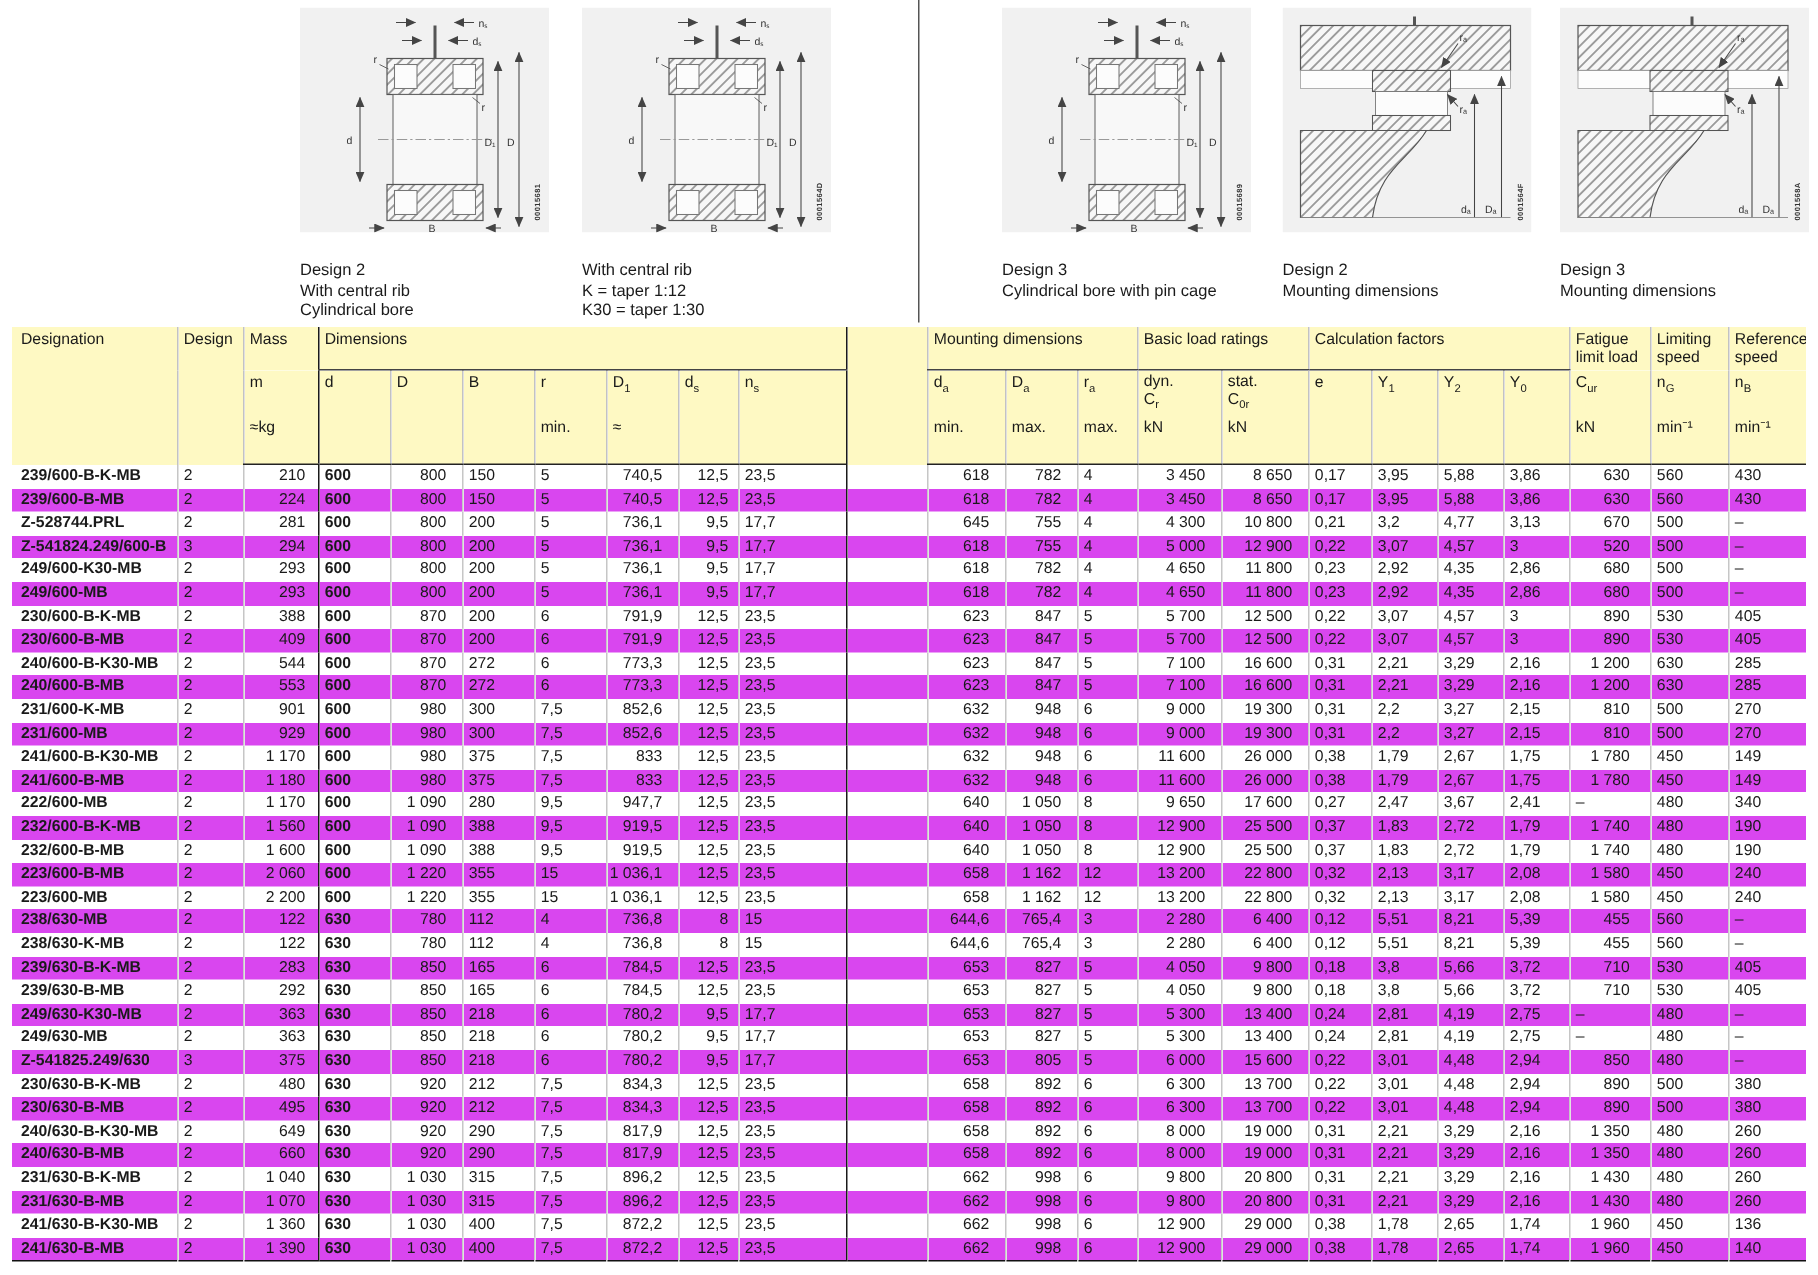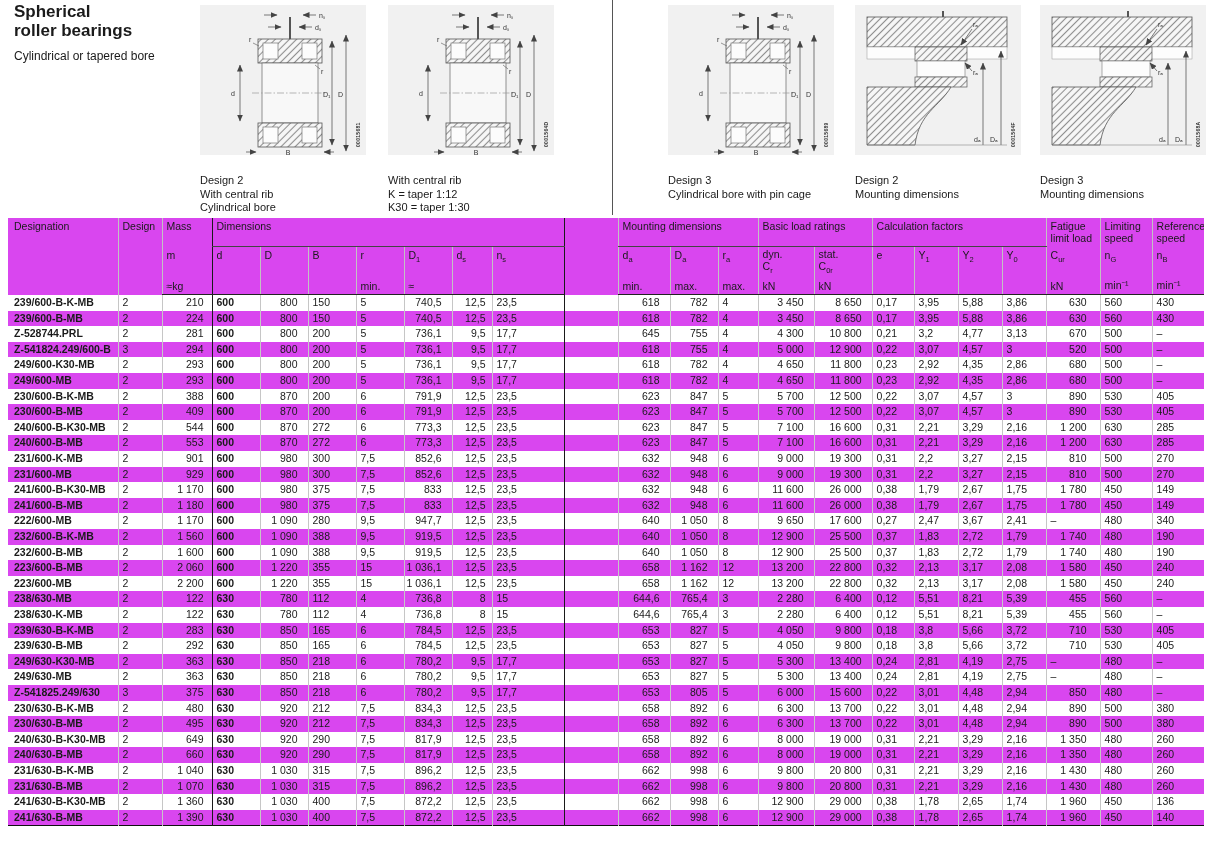--- a/index.html
+++ b/index.html
@@ -16,25 +16,25 @@
   .figsvg .figlab{font-size:7px;fill:#333;}
   .figsvg .figcode{font-size:5px;fill:#333;letter-spacing:.3px;font-weight:bold;}
   .figsvg .dim{stroke:#444;stroke-width:0.7;}
   
   .tablewrap{position:absolute;left:8px;top:218px;width:1196px;}
   .tbar{border-top:1.5px solid #000;background:#d8d8d8;height:19px;line-height:19px;
         font-size:11px;padding-left:6px;margin-bottom:1px;}
   .tbar b{font-weight:bold;}
   table.dim{border-collapse:collapse;table-layout:fixed;width:1196px;font-size:10.5px;}
   table.dim td{overflow:hidden;white-space:nowrap;}
-  thead{background:#d946ef;border-radius:19px;}
+  thead{background:#fef9c3;border-radius:19px;}
   thead td{border-left:1px solid #c2c2c2;vertical-align:top;padding:2px 0 0 4px;font-size:10.5px;}
   thead tr.h1 td{height:26px;}
   thead tr.h2 td{height:22px;}
-  thead tr.h3 td{height:15px;border-bottom:1px solid #222;vertical-align:bottom;padding-bottom:2px;}
+  thead tr.h3 td{height:15px;border-bottom:1px solid #222;vertical-align:bottom;padding-bottom:18px;}
   thead td.nb{border-left:none;}
   td.blk{border-left:1px solid #1a1a1a !important;}
   thead td.grp{border-bottom:1px solid #444;}
   thead td.wrap{white-space:normal;line-height:12px;}
   sub{font-size:7.5px;}
   .symx:empty{display:none;}
   .symx{line-height:11px;}
   tbody td{height:15.6px;line-height:15.6px;border-left:1px solid #c6c6c6;padding:0;}
   tbody td.nb{border-left:none;}
   tbody tr.alt{background:#d946ef;}
@@ -60,25 +60,20 @@
       <path d="M0,0 L7,3 L0,6 Z" fill="#444"></path>
     </marker>
     <marker id="ahs" markerWidth="7" markerHeight="6" refX="0.5" refY="3" orient="auto" markerUnits="userSpaceOnUse">
       <path d="M7,0 L0,3 L7,6 Z" fill="#444"></path>
     </marker>
   </defs>
 </svg>
 
 <div class="page">
 
-  <div class="title-block">
-    <div class="title-line">Spherical</div>
-    <div class="title-line">roller bearings</div>
-    <div class="subtitle">Cylindrical or tapered bore</div>
-  </div>
 
   <div class="figbox" style="left:200px">
     <div class="figimg">
   <svg class="figsvg" viewBox="0 0 166 150" width="166" height="150">
     <rect x="0" y="0" width="166" height="150" fill="#f1f1f1"></rect>
     <line class="dim" x1="64" y1="10" x2="77" y2="10" marker-end="url(#ah)"></line>
     <line class="dim" x1="116" y1="10" x2="103" y2="10" marker-end="url(#ah)"></line>
     <text class="figlab" x="119" y="13">nₛ</text>
     <line class="dim" x1="68" y1="22" x2="81" y2="22" marker-end="url(#ah)"></line>
     <line class="dim" x1="112" y1="22" x2="99" y2="22" marker-end="url(#ah)"></line>

